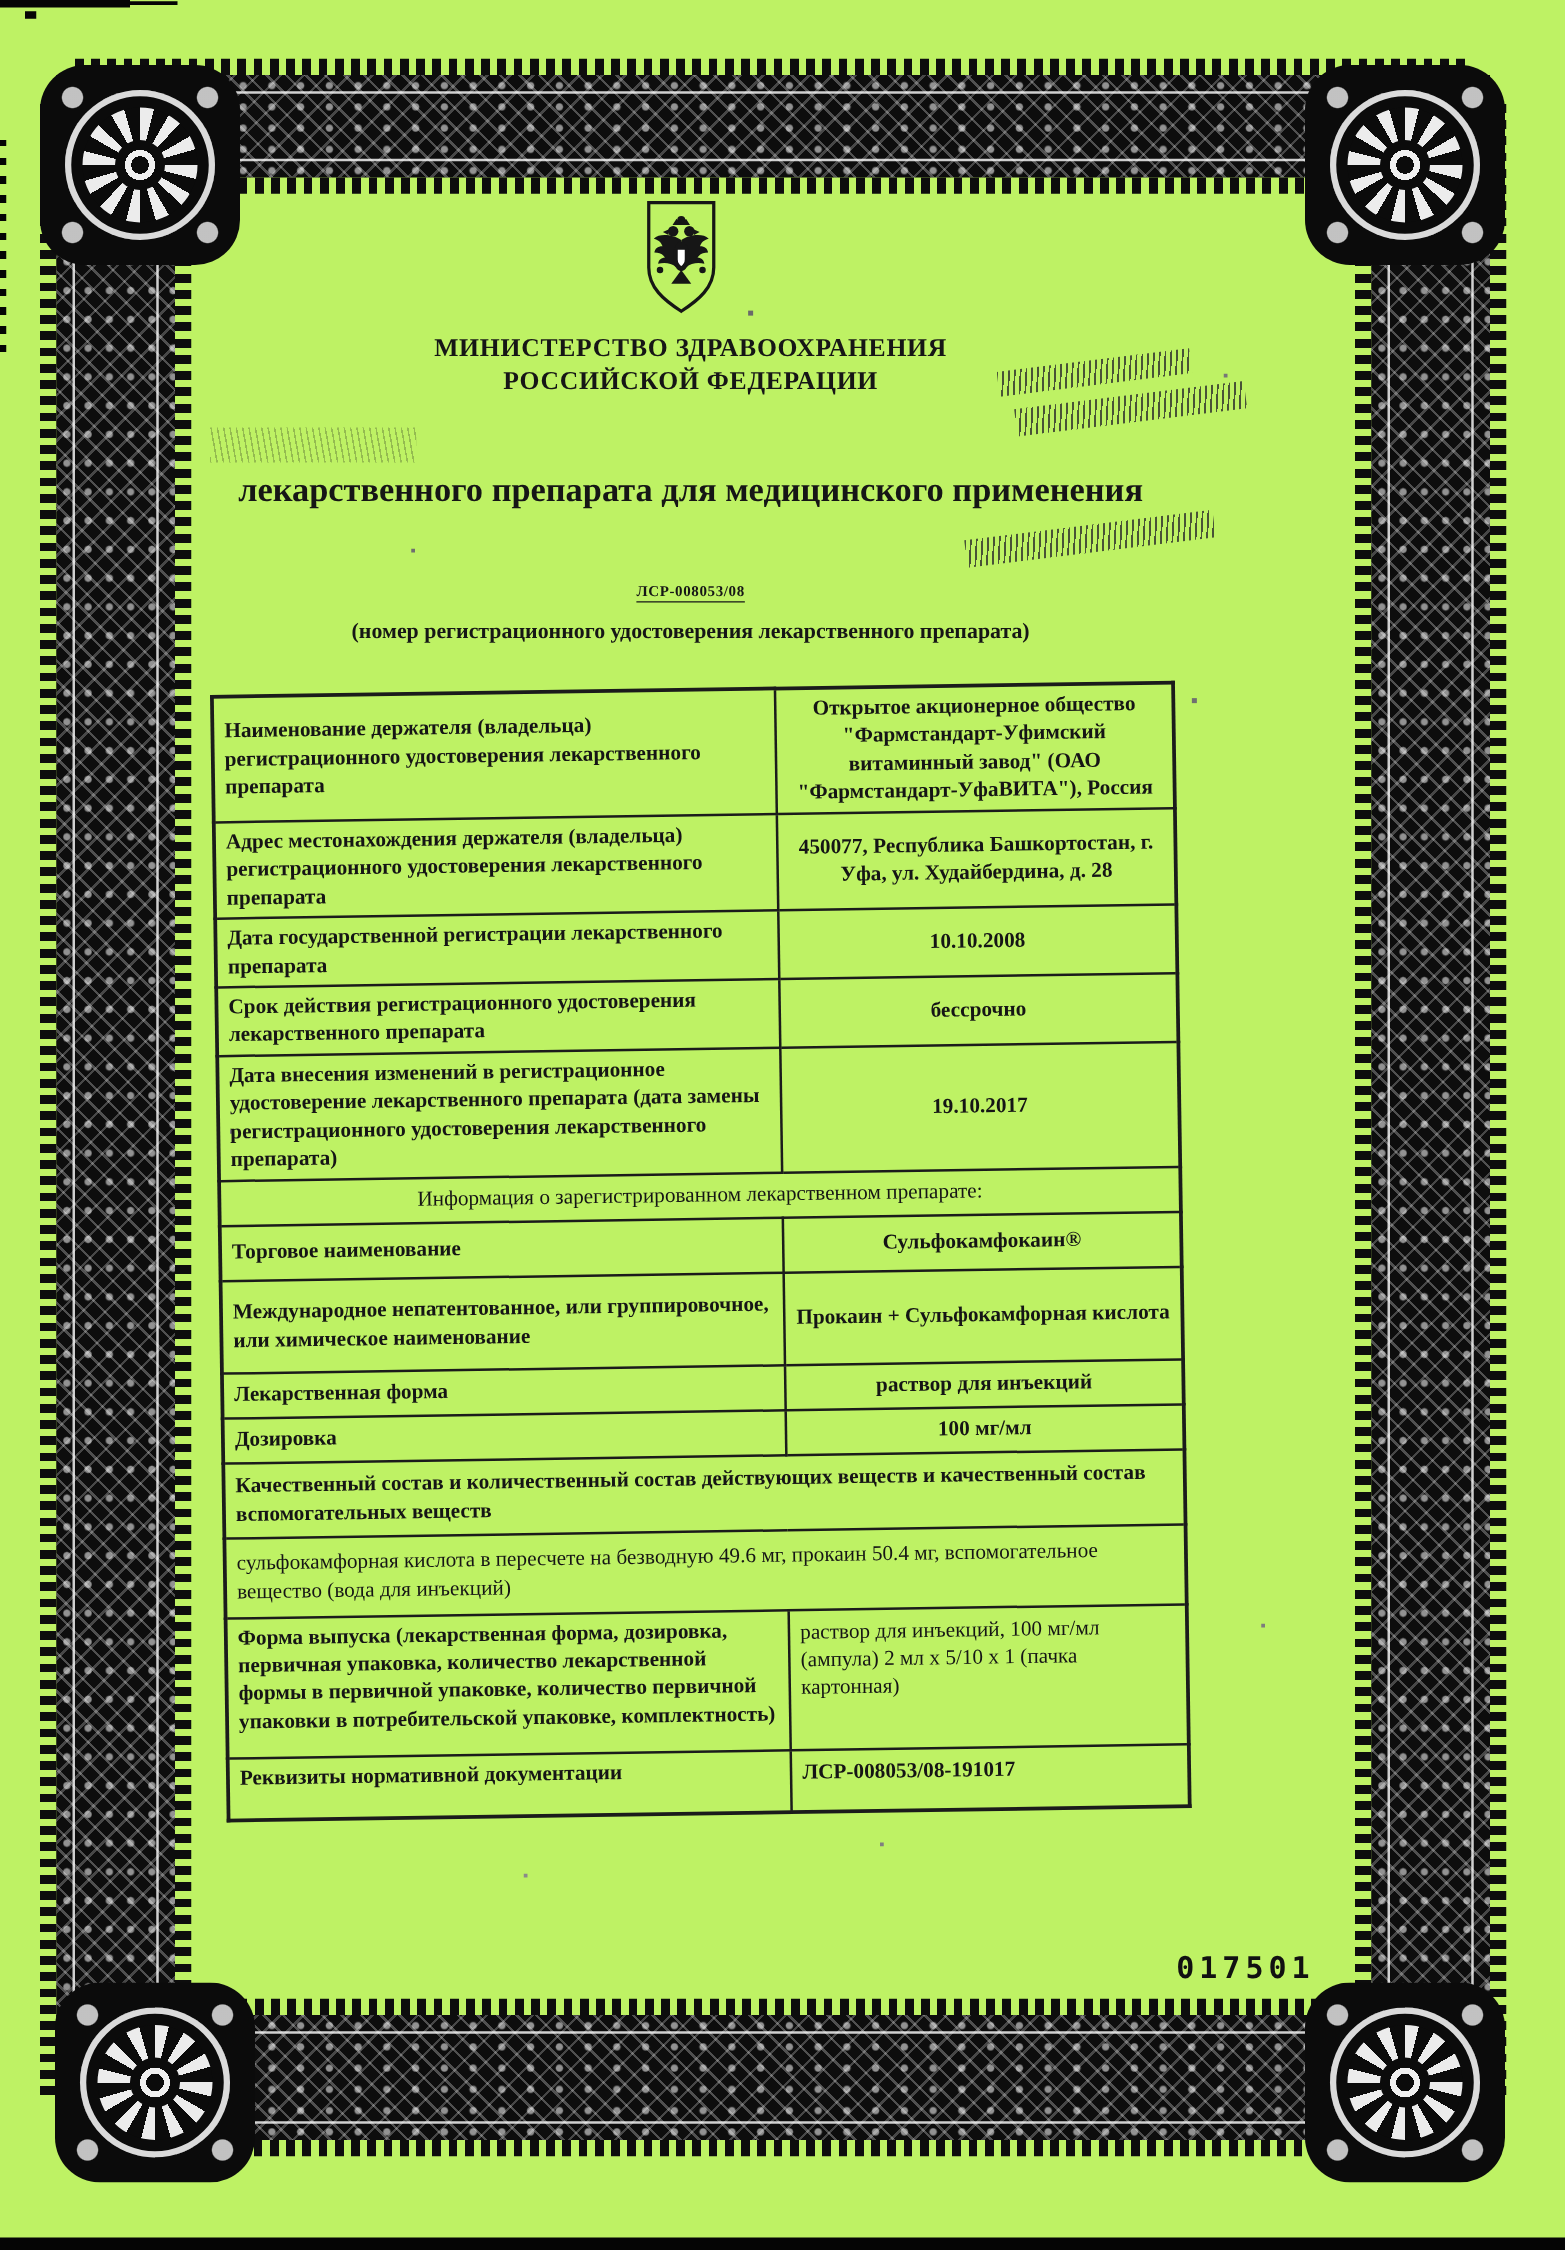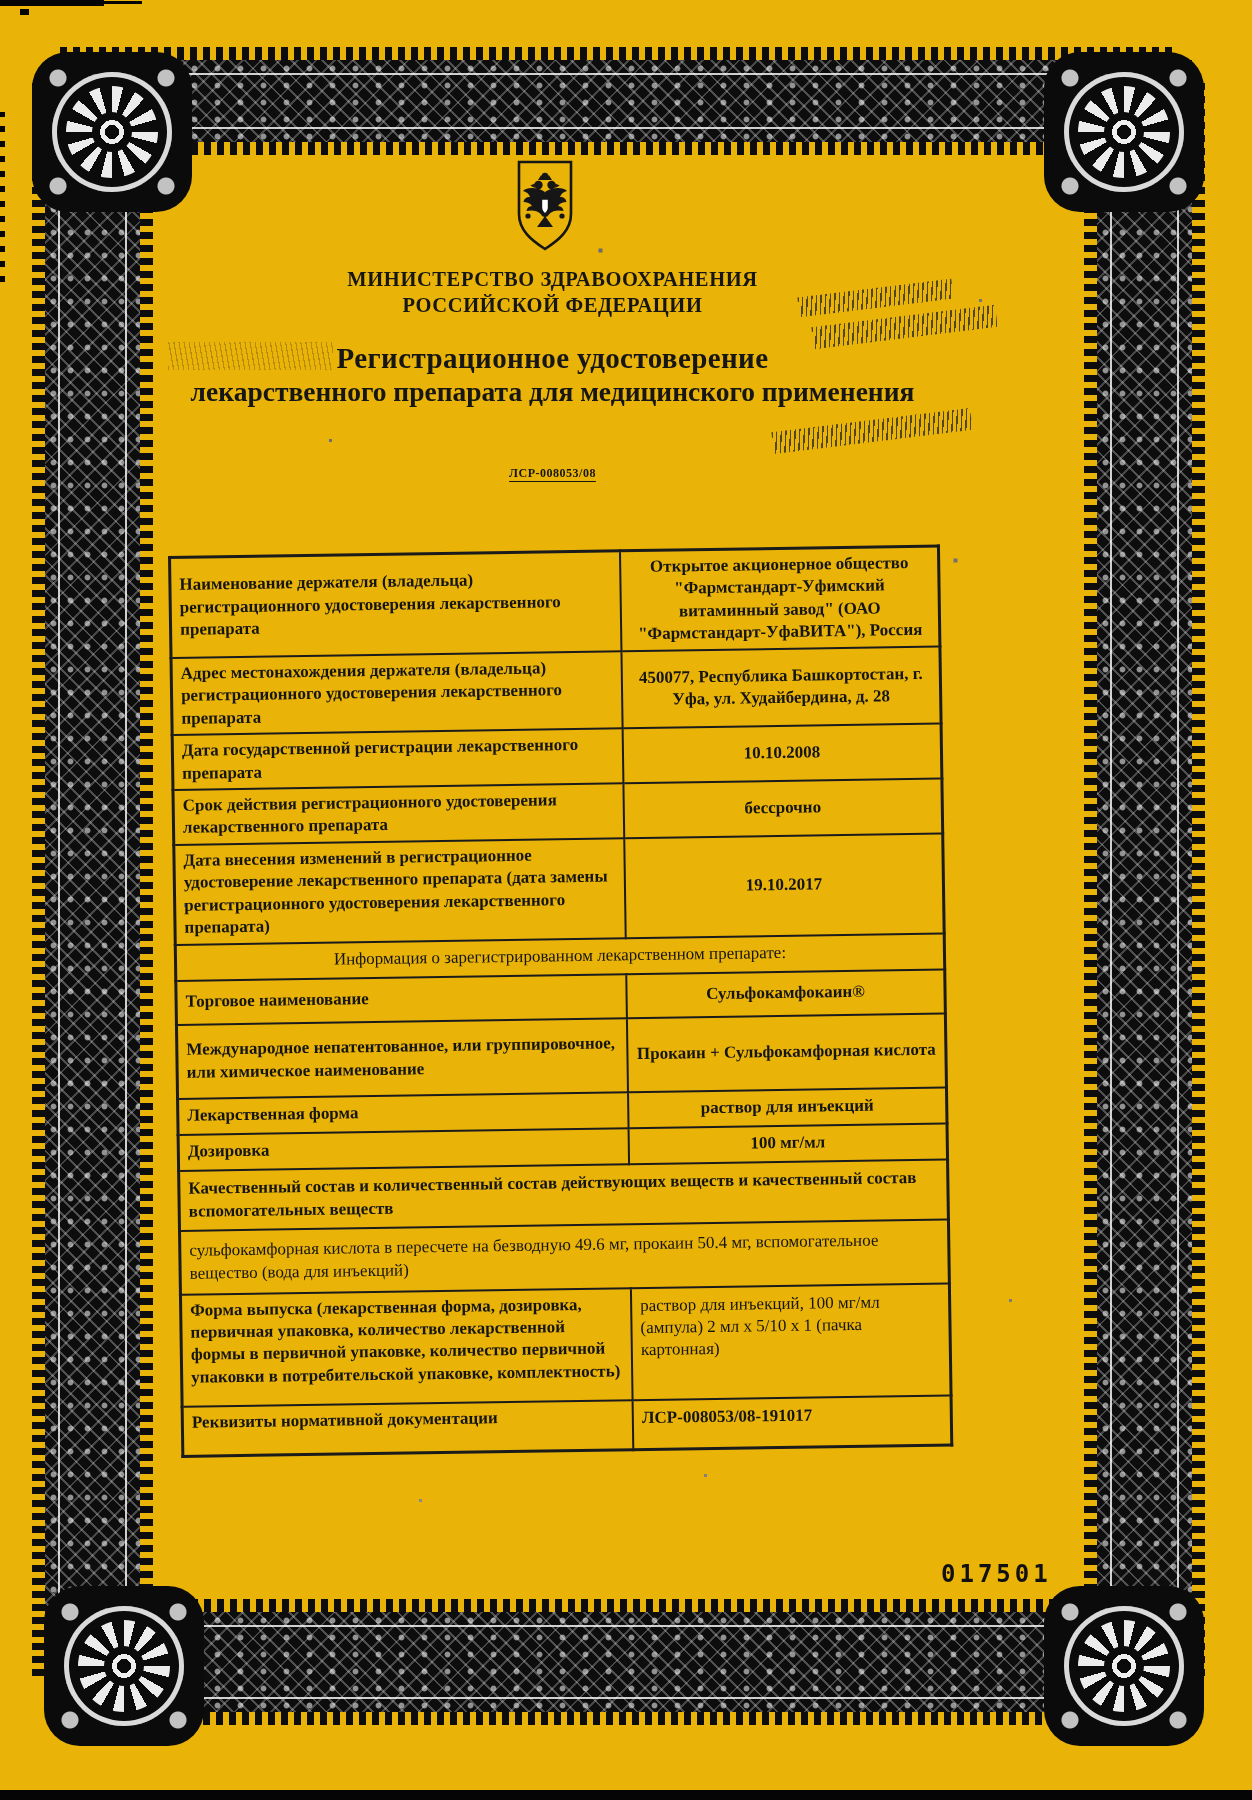--- a/index.html
+++ b/index.html
@@ -1,17 +1,17 @@
 <!DOCTYPE html>
 <html lang="ru"><head>
 <meta charset="utf-8">
 <style>
   html,body{margin:0;padding:0;background:#9a9a9a;}
   .page{
-    position:relative;width:1252px;height:1800px;background:#eab308;
+    position:relative;width:1252px;height:1800px;background:#bef264;
     overflow:hidden;font-family:"Liberation Serif","DejaVu Serif",serif;color:#161616;
   }
   
   .art{position:absolute;background:#050505;}
   .edge-ticks{position:absolute;left:0;top:112px;width:5px;height:170px;
     background:repeating-linear-gradient(0deg,#050505 0 6px,transparent 6px 15px);}
   .bottom-strip{position:absolute;left:0;top:1790px;width:1252px;height:10px;background:#050505;}
   .speck{position:absolute;left:0;top:0;width:1px;height:1px;background:transparent;
     box-shadow:600px 250px 0 1.5px #6a6a6a, 980px 300px 0 1px #777, 330px 440px 0 1px #6f6f6f,
                955px 560px 0 1.5px #707070, 185px 905px 0 1px #7a7a7a, 705px 1475px 0 1px #808080,
@@ -141,23 +141,23 @@
       <circle cx="15" cy="58" r="2.6"></circle>
       <circle cx="49" cy="58" r="2.6"></circle>
     </g>
     <path d="M28.5 41 h7 v8.5 c0 3.5 -1.8 5 -3.5 6.2 c-1.7 -1.2 -3.5 -2.7 -3.5 -6.2 Z" fill="#fff" stroke="#161616" stroke-width="1.4"></path>
   </svg>
 
   <div class="center-col ministry">
     <div>МИНИСТЕРСТВО ЗДРАВООХРАНЕНИЯ</div>
     <div>РОССИЙСКОЙ ФЕДЕРАЦИИ</div>
   </div>
-  <div class="center-col doc-title1">Регистрационное удостоверение</div>
   <div class="center-col doc-title2">лекарственного препарата для медицинского применения</div>
   <div class="center-col reg-num">ЛСР-008053/08</div>
+  <div class="center-col reg-cap">(номер регистрационного удостоверения лекарственного препарата)</div>
 
   <table class="cert">
     <tbody>
         <tr style="height:84px;">
       <td class="lbl">Наименование держателя (владельца) регистрационного удостоверения лекарственного препарата</td>
       <td class="val">Открытое акционерное общество "Фармстандарт-Уфимский витаминный завод" (ОАО "Фармстандарт-УфаВИТА"), Россия</td>
     </tr>
     <tr style="height:74px;">
       <td class="lbl">Адрес местонахождения держателя (владельца) регистрационного удостоверения лекарственного препарата</td>
       <td class="val">450077, Республика Башкортостан, г. Уфа, ул. Худайбердина, д. 28</td>

